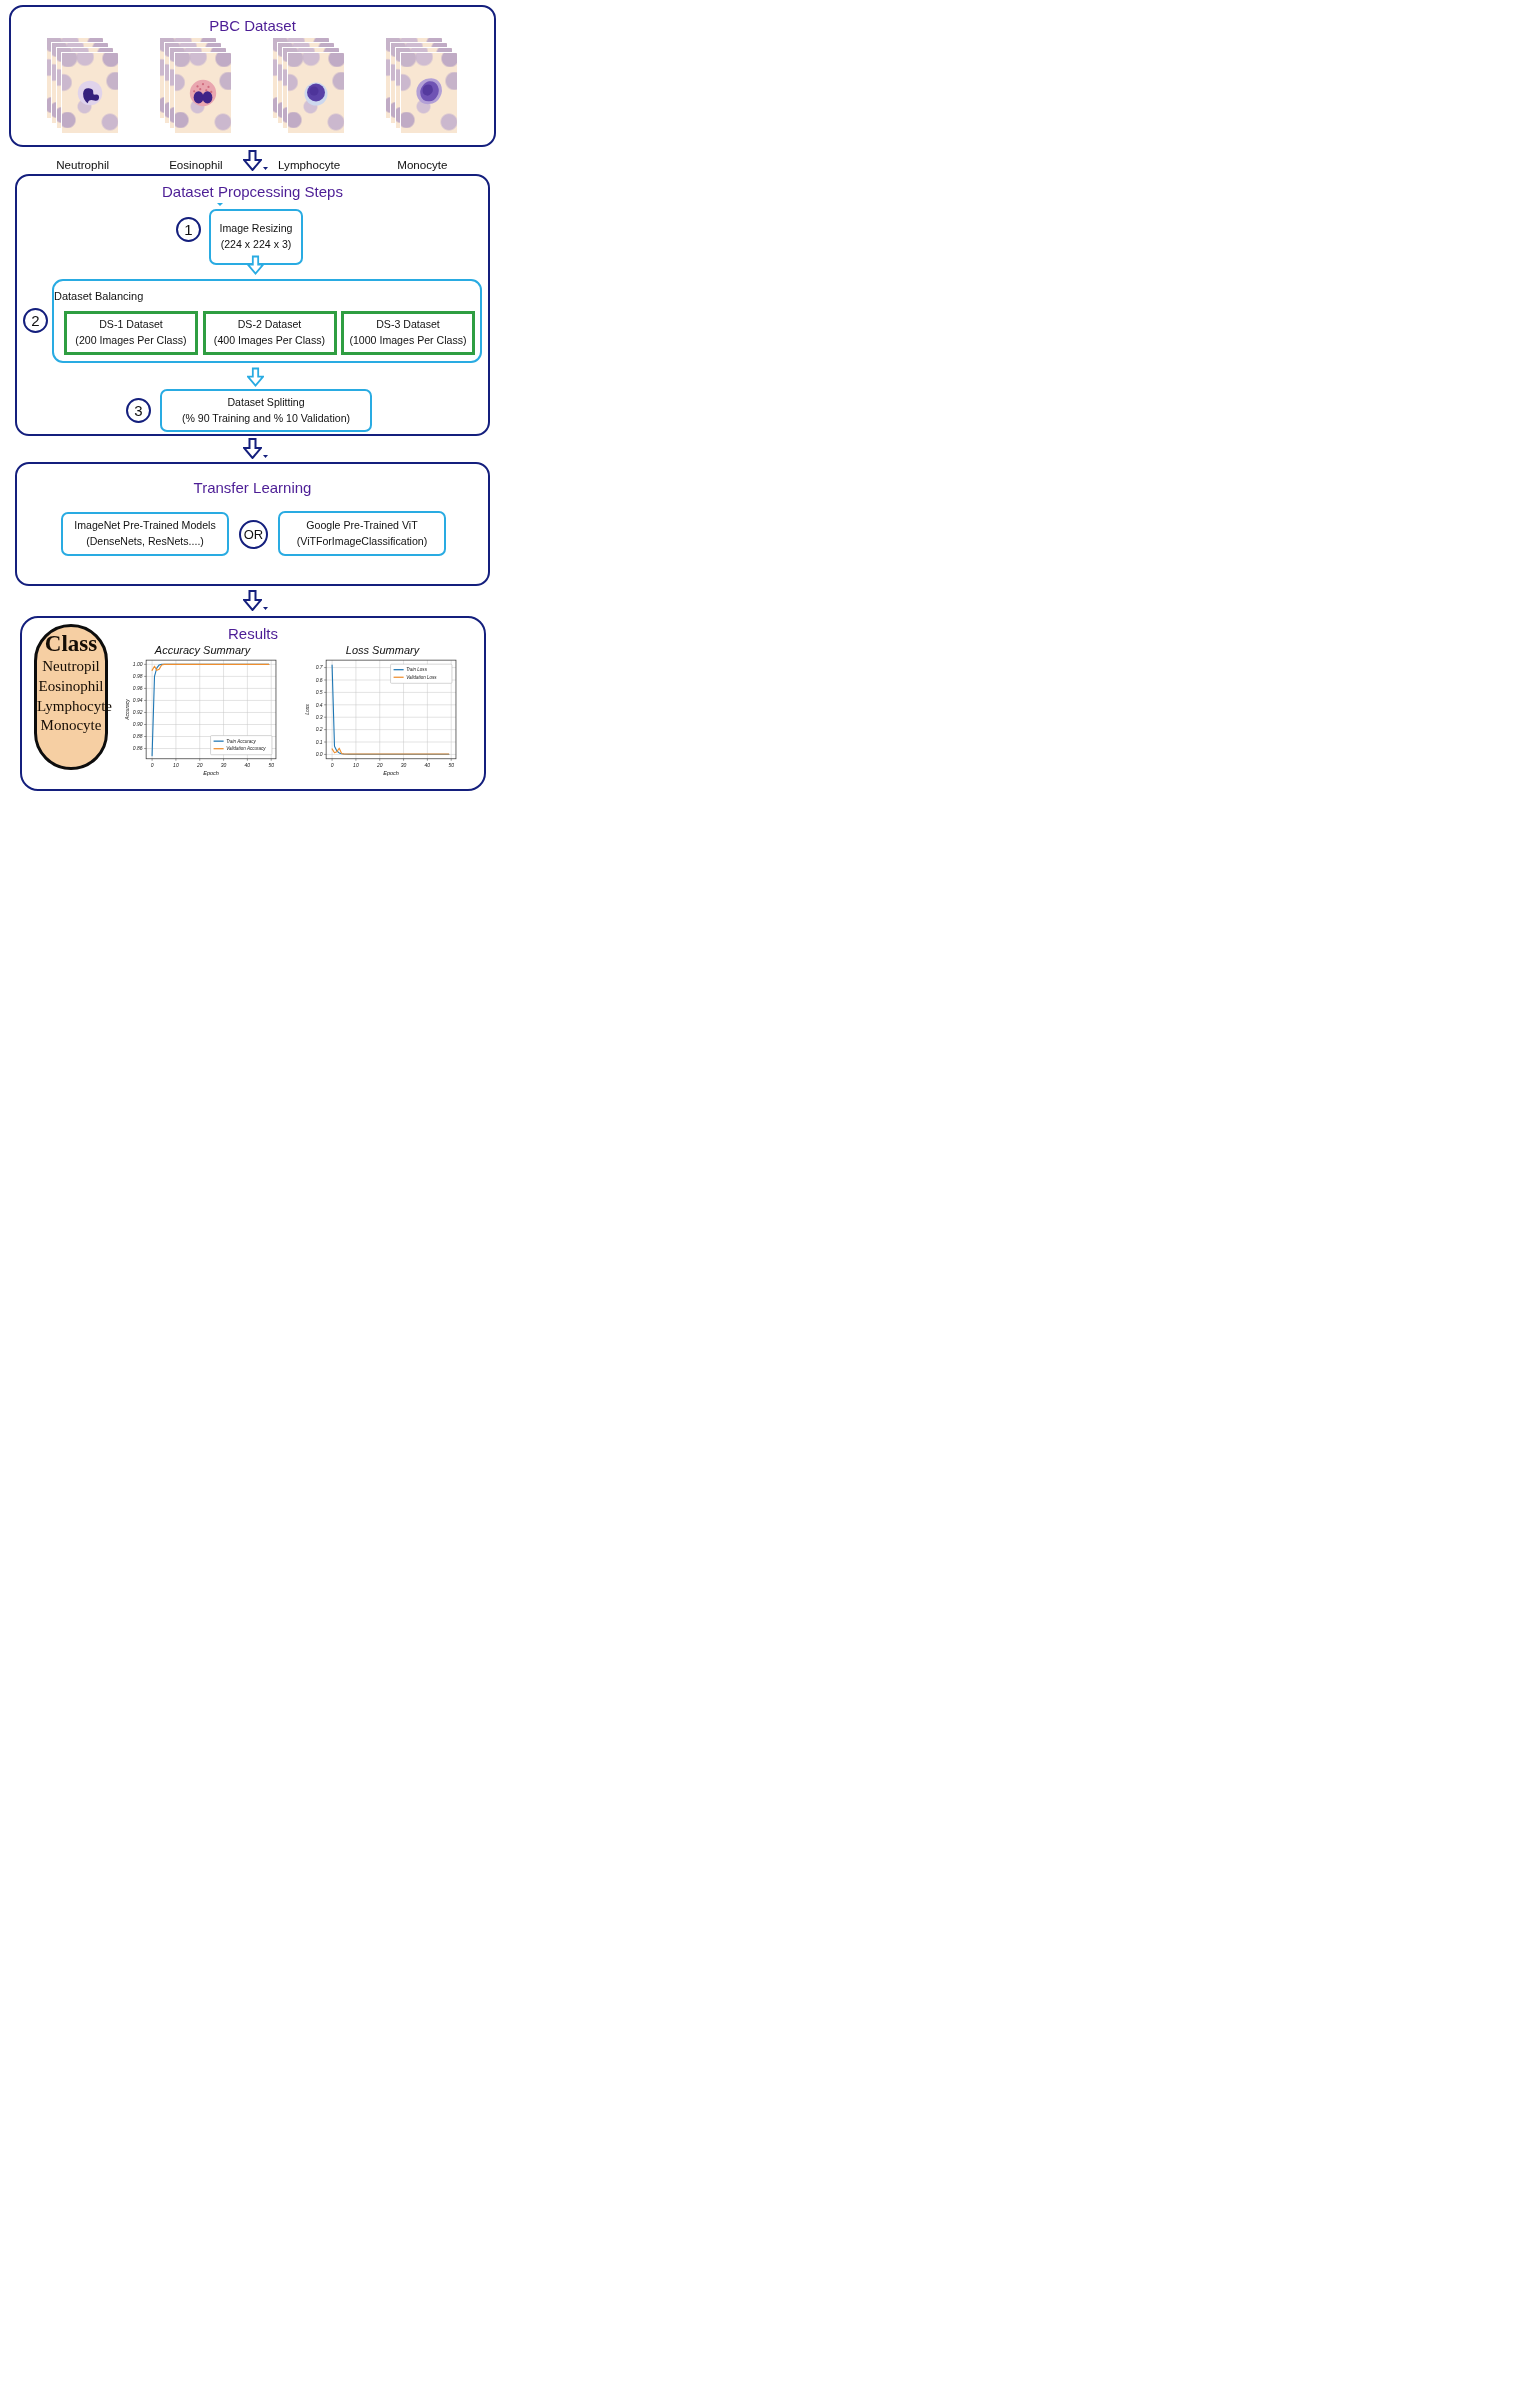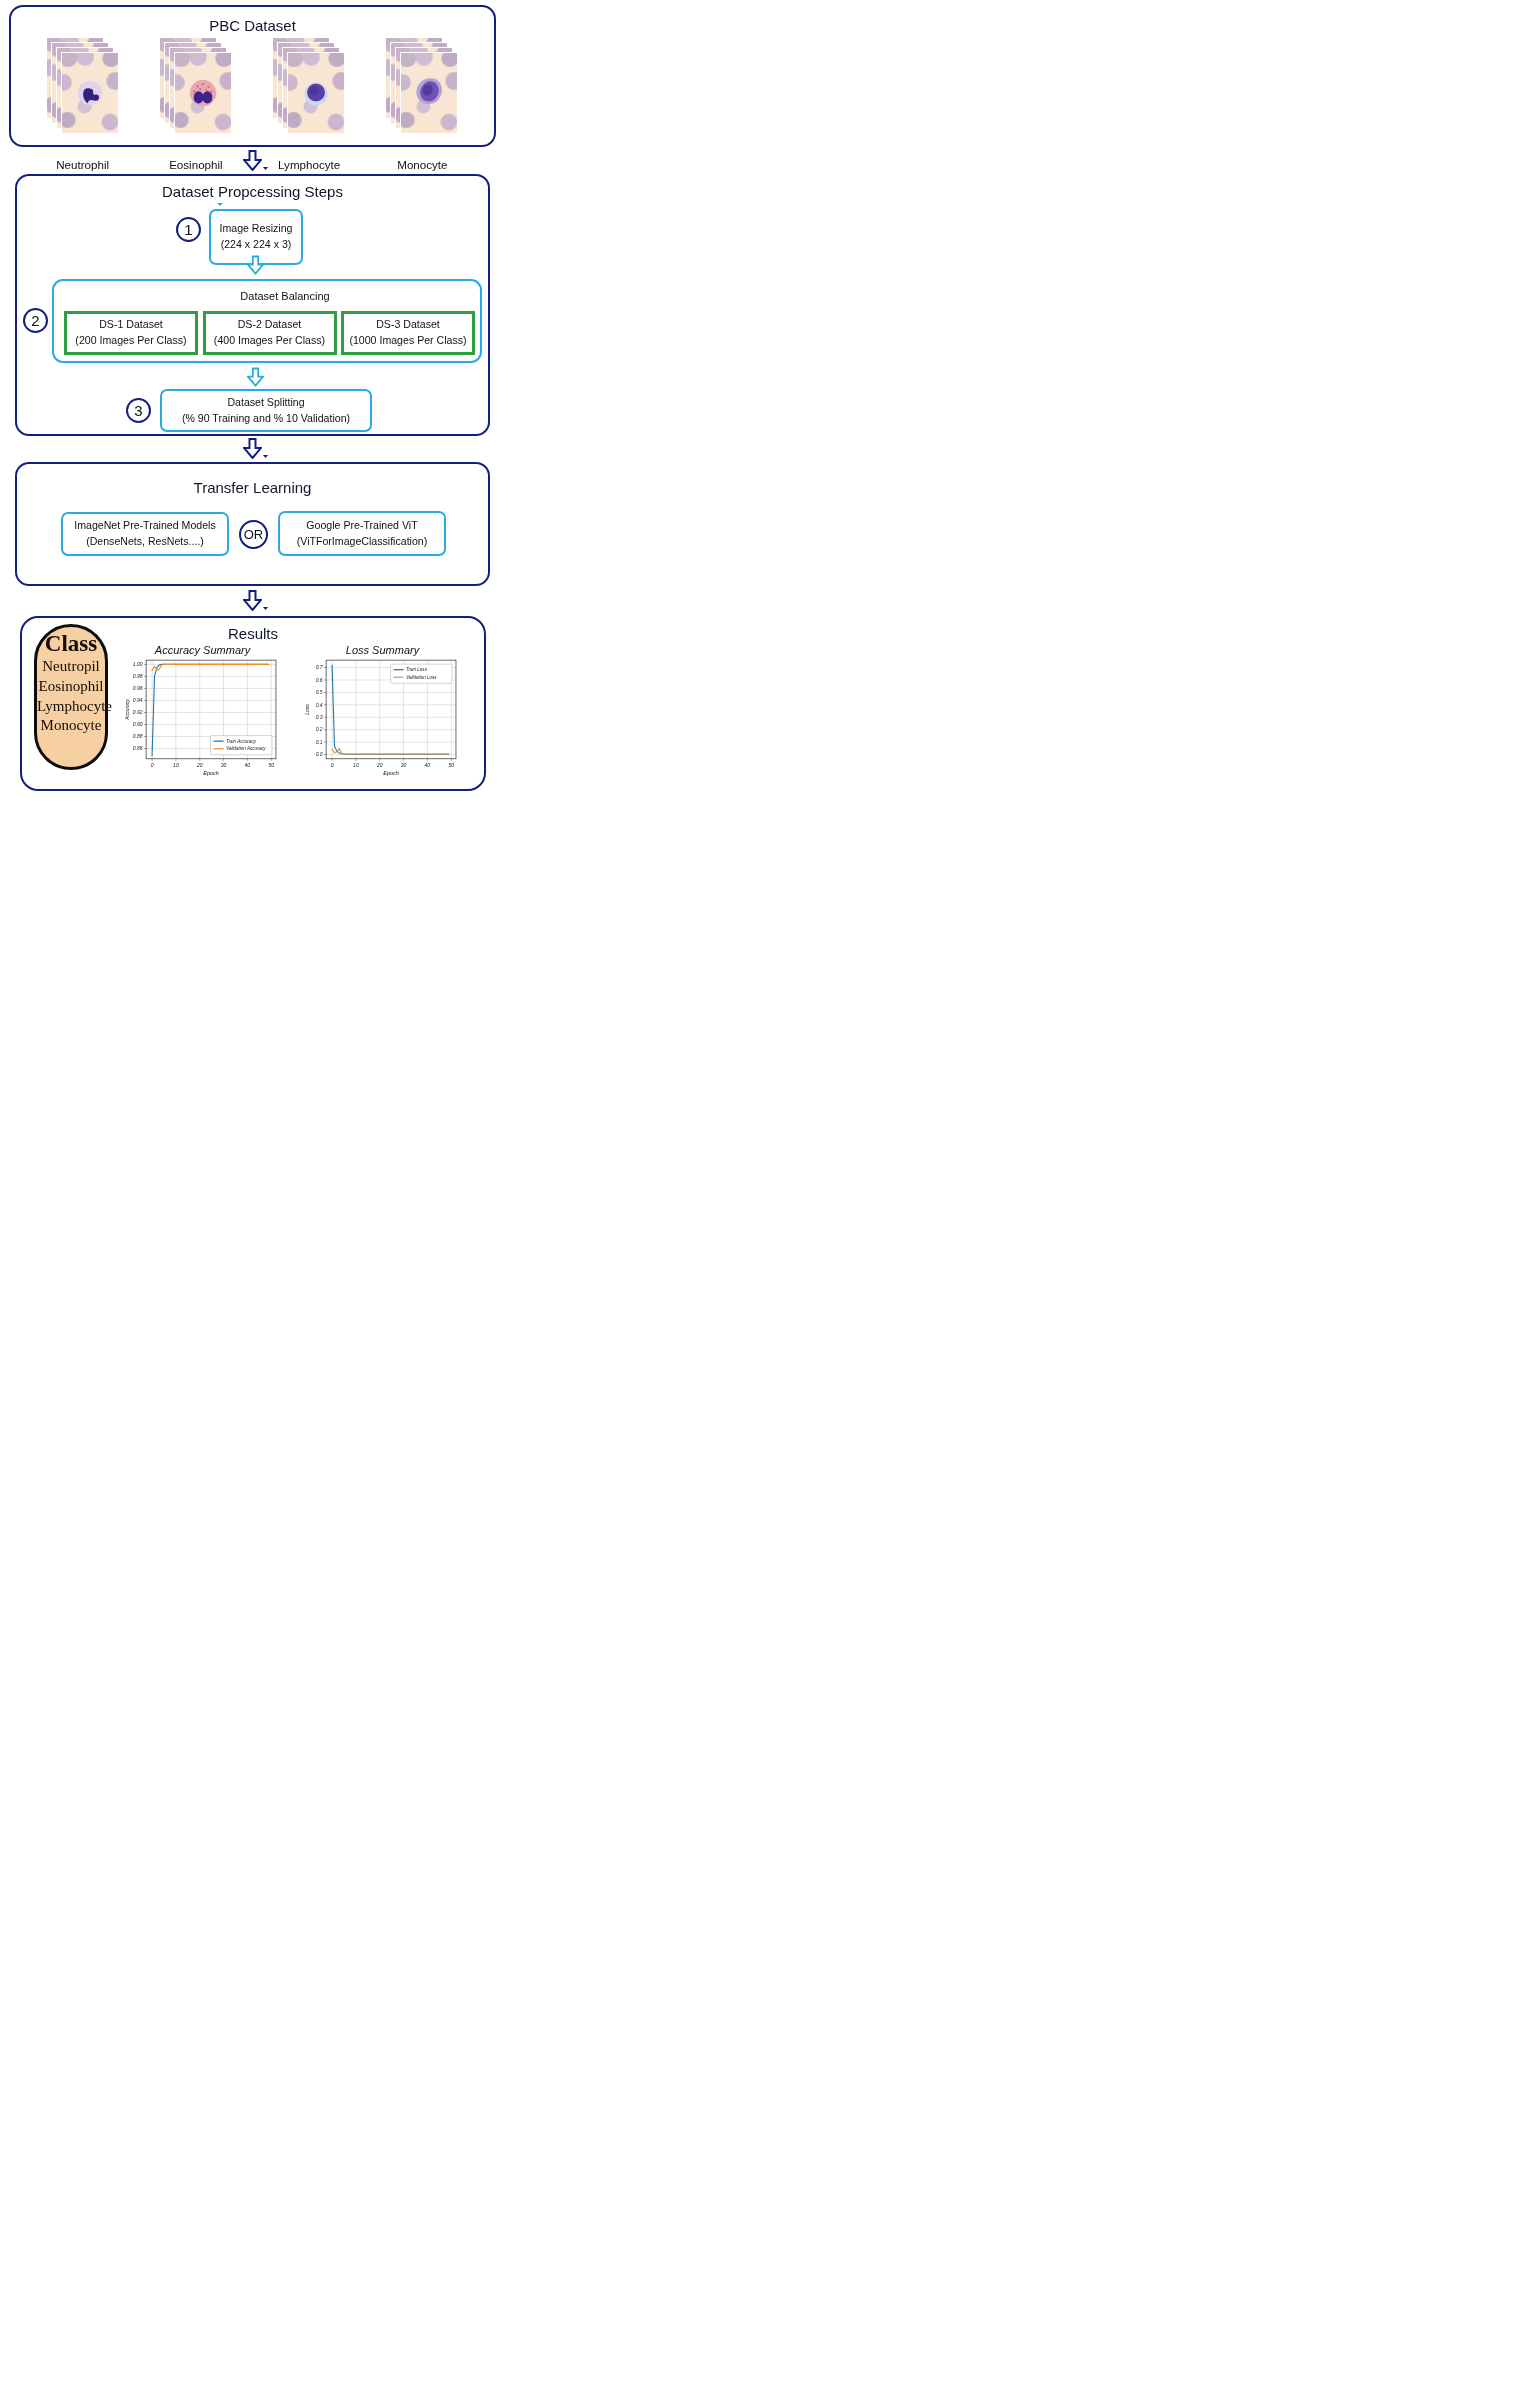--- a/index.html
+++ b/index.html
@@ -1,20 +1,20 @@
 <!DOCTYPE html>
 <html style="--navy: #141f7d; --cyan: #29abe2; --green: #2f9e41; --peach: #f6cfa3;font-size:8px"><head>
 <meta charset="utf-8">
 <title>PBC Pipeline Diagram</title>
 <style>
   html,body{margin:0;padding:0;background:#fff;}
   .canvas{position:relative;width:505px;height:800px;background:#fff;
           font-family:"Liberation Sans",sans-serif;color:#111;overflow:hidden;}
   .panel{position:absolute;background:#fff;border:2.5px solid var(--navy);border-radius:14px;box-sizing:border-box;}
-  .panel-title{text-align:center;font-size:15px;color:#0f172a;}
+  .panel-title{text-align:center;font-size:15px;color:#4c1d95;}
   
   .cells-row{position:absolute;left:15px;right:15px;top:31px;display:flex;justify-content:space-around;}
   .cell-group{width:101px;display:flex;flex-direction:column;align-items:center;gap:20px;}
   .stack{position:relative;width:72px;height:96px;}
   .photo{position:absolute;width:56px;height:80px;box-shadow:0 0 0 1px #fff;
     background-color:#f8e6d2;background-repeat:no-repeat;
     background-image:
       radial-gradient(circle,#c6b3c9 0 58%,rgba(198,179,201,0) 72%),
       radial-gradient(circle,#cfbcd1 0 58%,rgba(207,188,209,0) 72%),
       radial-gradient(circle,#c0abc5 0 58%,rgba(192,171,197,0) 72%),
@@ -32,21 +32,21 @@
   .flow-arrow{position:absolute;line-height:0;}
   .flow-arrow .artifact{position:absolute;right:-6px;bottom:1px;}
   .caret{position:absolute;width:0;height:0;border-left:3px solid transparent;border-right:3px solid transparent;border-top:3.5px solid var(--cyan);}
   
   .num-circle{position:absolute;width:25px;height:25px;border:2.5px solid var(--navy);border-radius:50%;
     display:flex;align-items:center;justify-content:center;font-size:15px;color:#111;box-sizing:border-box;background:#fff;}
   .cyanbox{position:absolute;border:2.5px solid var(--cyan);border-radius:7px;background:#fff;box-sizing:border-box;
     display:flex;flex-direction:column;align-items:center;justify-content:center;text-align:center;font-size:10.6px;line-height:1.5;}
   .greenbox{border:3px solid var(--green);background:#fff;box-sizing:border-box;
     display:flex;flex-direction:column;align-items:center;justify-content:center;text-align:center;font-size:10.6px;line-height:1.5;}
-  .balance-title{position:absolute;left:0;right:0;top:7px;text-align:center;font-size:11px;padding-left:36px;}
+  .balance-title{position:absolute;left:0;right:0;top:7px;text-align:left;font-size:11px;}
   .ds-row{position:absolute;left:10px;right:5px;top:30px;display:flex;gap:4.5px;border-radius:11px;}
   .ds-row .greenbox{flex:1;height:44px;}
   
   .or-circle{position:absolute;width:29px;height:29px;border:2.5px solid var(--navy);border-radius:50%;
     display:flex;align-items:center;justify-content:center;font-size:13px;box-sizing:border-box;background:#fff;}
   
   .capsule{position:absolute;left:34px;top:624px;width:74px;height:146px;background:var(--peach);
     border:3.5px solid #0d0d0d;border-radius:37px;box-sizing:border-box;text-align:center;
     font-family:"Liberation Serif",serif;color:#150d05;}
   .capsule-title{margin-top:4px;font-size:23px;font-weight:bold;}

